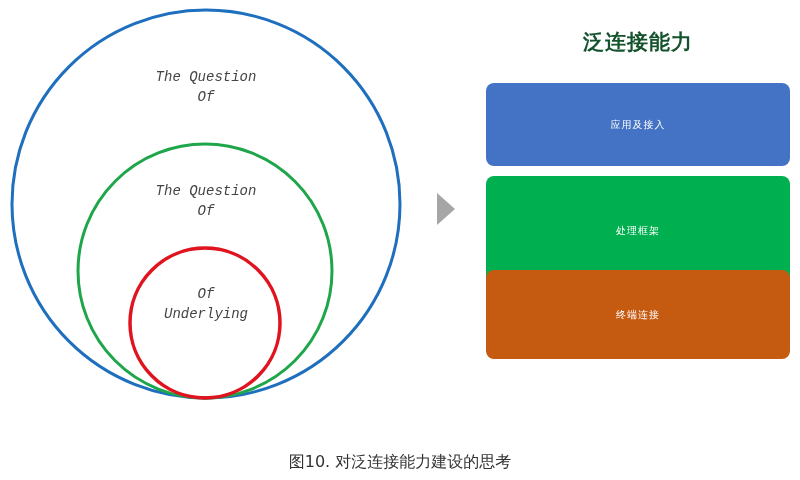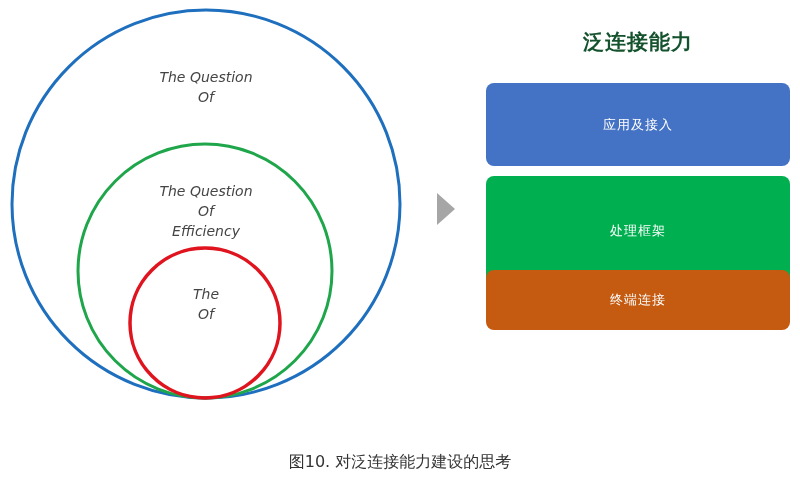--- a/index.html
+++ b/index.html
@@ -6,34 +6,34 @@
     body {
       width: 800px; height: 480px; background: #ffffff; position: relative; overflow: hidden;
       font-family: "DejaVu Sans", sans-serif;
     }
     #circles { position: absolute; left: 0; top: 0; }
     .circle-label {
       position: absolute; text-align: center; font-style: italic;
       font-family: "DejaVu Sans", sans-serif; font-size: 14px; line-height: 20px;
       color: #444444; width: 160px;
     }
-    .circle-label span { display: block; }
+    .circle-label span { display: block; font-family: Liberation Mono, monospace; }
     #arrow {
       position: absolute; left: 437px; top: 193px; width: 0; height: 0;
       border-top: 16px solid transparent; border-bottom: 16px solid transparent;
       border-left: 18px solid #a6a6a6;
     }
     #panel-title {
       position: absolute; left: 486px; top: 28px; width: 304px; text-align: center;
       font-size: 21px; font-weight: bold; color: #14532d; letter-spacing: 1px;
     }
     .layer {
       position: absolute; left: 486px; width: 304px; border-radius: 8px;
       display: flex; align-items: center; justify-content: center;
-      color: #ffffff; font-size: 13px; letter-spacing: 1px;
+      color: #ffffff; font-size: 10px; letter-spacing: 1px;
     }
     #caption {
       position: absolute; left: 0; top: 452px; width: 800px; text-align: center;
       font-size: 16px; color: #333333;
     }
   </style>
 </head>
 <body>
 
 <svg id="circles" width="420" height="420">
@@ -43,35 +43,34 @@
 </svg>
 
 <div class="circle-label" style="left:126px; top:67px;">
   <span>The Question</span>
   <span>Of</span>
 </div>
 
 <div class="circle-label" style="left:126px; top:181px;">
   <span>The Question</span>
   <span>Of</span>
-  <span>Efficiency</span>
 </div>
 
 <div class="circle-label" style="left:126px; top:284px;">
-  <span>The</span>
   <span>Of</span>
+  <span>Underlying</span>
 </div>
 
 <div id="arrow"></div>
 
 <div id="panel-title">泛连接能力</div>
 
 <div class="layer" style="top:83px; height:83px; background:#4472c4;">
   <span>应用及接入</span>
 </div>
 <div class="layer" style="top:176px; height:109px; background:#00b050;justify-content:center;">
   <span>处理框架</span>
 </div>
-<div class="layer" style="top:270px; height:60px; background:#c55a11;">
+<div class="layer" style="top:270px; height:89px; background:#c55a11;">
   <span>终端连接</span>
 </div>
 
 <div id="caption">图10. 对泛连接能力建设的思考</div>
 
 </body></html>

